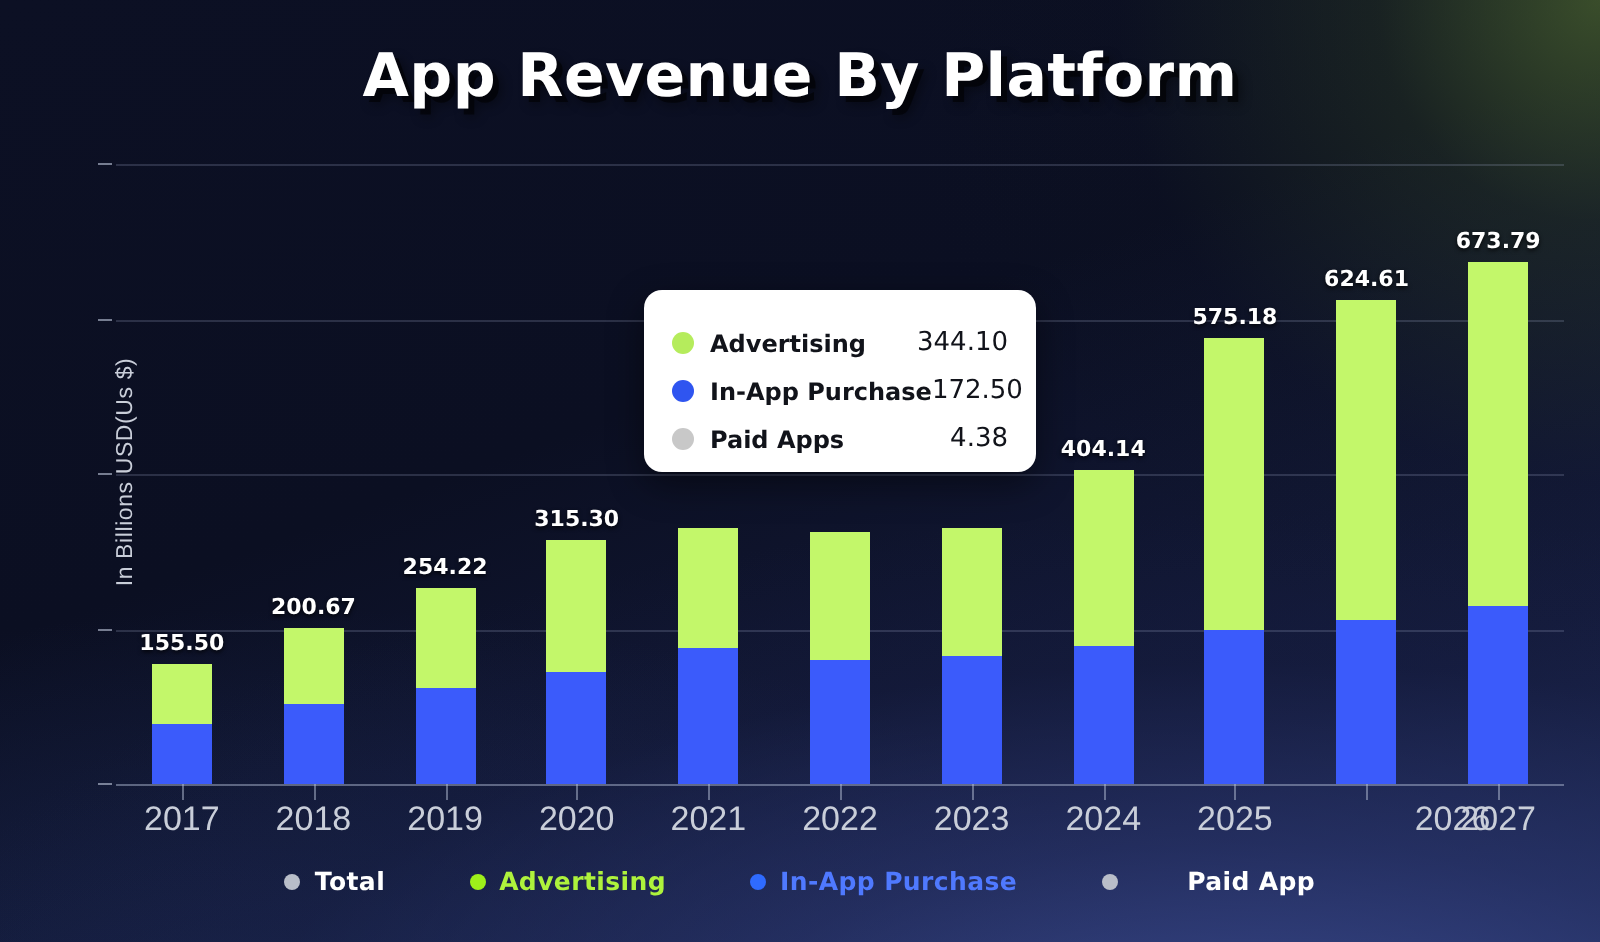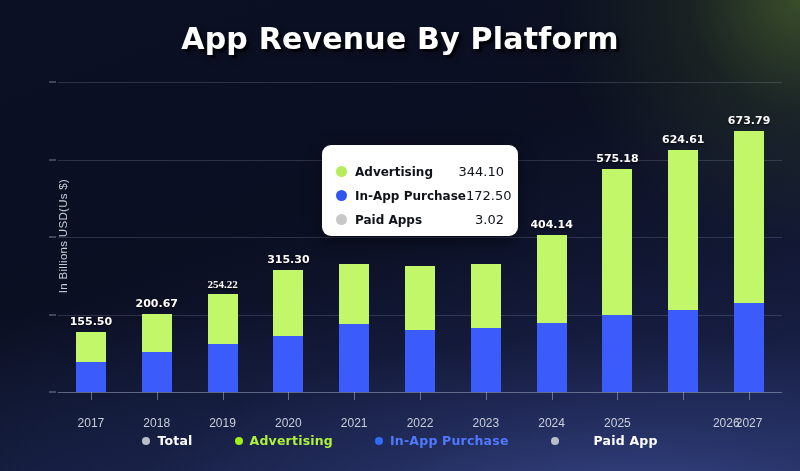--- a/index.html
+++ b/index.html
@@ -86,22 +86,22 @@
   }
 
   
   .xtick-mark {
     position:absolute;
     top:0; width:1px; height:8px;
     background:rgba(180,190,212,0.5);
   }
   .xtick-label {
     position:absolute;
-    top:24px;
-    font-size:12px;
+    top:8px;
+    font-size:17px;
     color:#c9ced9;
     transform:translateX(-50%);
     white-space:nowrap;
   }
   #xaxis {
     position:absolute;
     left:58px; top:392px;
     width:724px; height:30px;
   }
 
@@ -186,21 +186,21 @@
         <div class="bar-value" style="bottom: 64.2562px;">155.50</div>
       </div>
       <div class="bar-group" style="left: 83.7273px; width: 30px; height: 77.7596px; text-align: center;">
         <div class="seg seg-iap" style="bottom: 0px; height: 39.9125px; background: rgb(59, 91, 251);"></div>
         <div class="seg seg-adv" style="bottom: 39.9125px; height: 37.8471px; background: rgb(195, 247, 106);"></div>
         <div class="bar-value" style="bottom: 81.7596px;">200.67</div>
       </div>
       <div class="bar-group" style="left: 149.545px; width: 30px; height: 98.5102px;">
         <div class="seg seg-iap" style="bottom: 0px; height: 48.4375px; background: rgb(59, 91, 251);"></div>
         <div class="seg seg-adv" style="bottom: 48.4375px; height: 50.0727px; background: rgb(195, 247, 106);"></div>
-        <div class="bar-value" style="bottom: 102.51px; font-family: Liberation Serif, serif;">254.22</div>
+        <div class="bar-value" style="bottom: 102.51px;">254.22</div>
       </div>
       <div class="bar-group" style="left: 215.364px; width: 30px; height: 122.179px; text-decoration: underline;">
         <div class="seg seg-iap" style="bottom: 0px; height: 56.1875px; background: rgb(59, 91, 251);"></div>
         <div class="seg seg-adv" style="bottom: 56.1875px; height: 65.9912px; background: rgb(195, 247, 106);"></div>
         <div class="bar-value" style="bottom: 126.179px;">315.30</div>
       </div>
       <div class="bar-group" style="left: 281.182px; width: 30px; height: 127.875px;">
         <div class="seg seg-iap" style="bottom: 0px; height: 67.8125px; background: rgb(59, 91, 251);"></div>
         <div class="seg seg-adv" style="bottom: 67.8125px; height: 60.0625px; background: rgb(195, 247, 106);"></div>
       </div>
@@ -286,18 +286,18 @@
           <span class="tt-val">344.10</span>
         </div>
         <div class="tt-row">
           <span class="tt-dot" style="background: rgb(47, 85, 240);"></span>
           <span class="tt-name">In-App Purchase</span>
           <span class="tt-val">172.50</span>
         </div>
         <div class="tt-row">
           <span class="tt-dot" style="background: rgb(200, 200, 200);"></span>
           <span class="tt-name">Paid Apps</span>
-          <span class="tt-val">3.02</span>
+          <span class="tt-val">4.38</span>
         </div>
       </div>
   </div>
 
 </div>
 
 </body></html>

